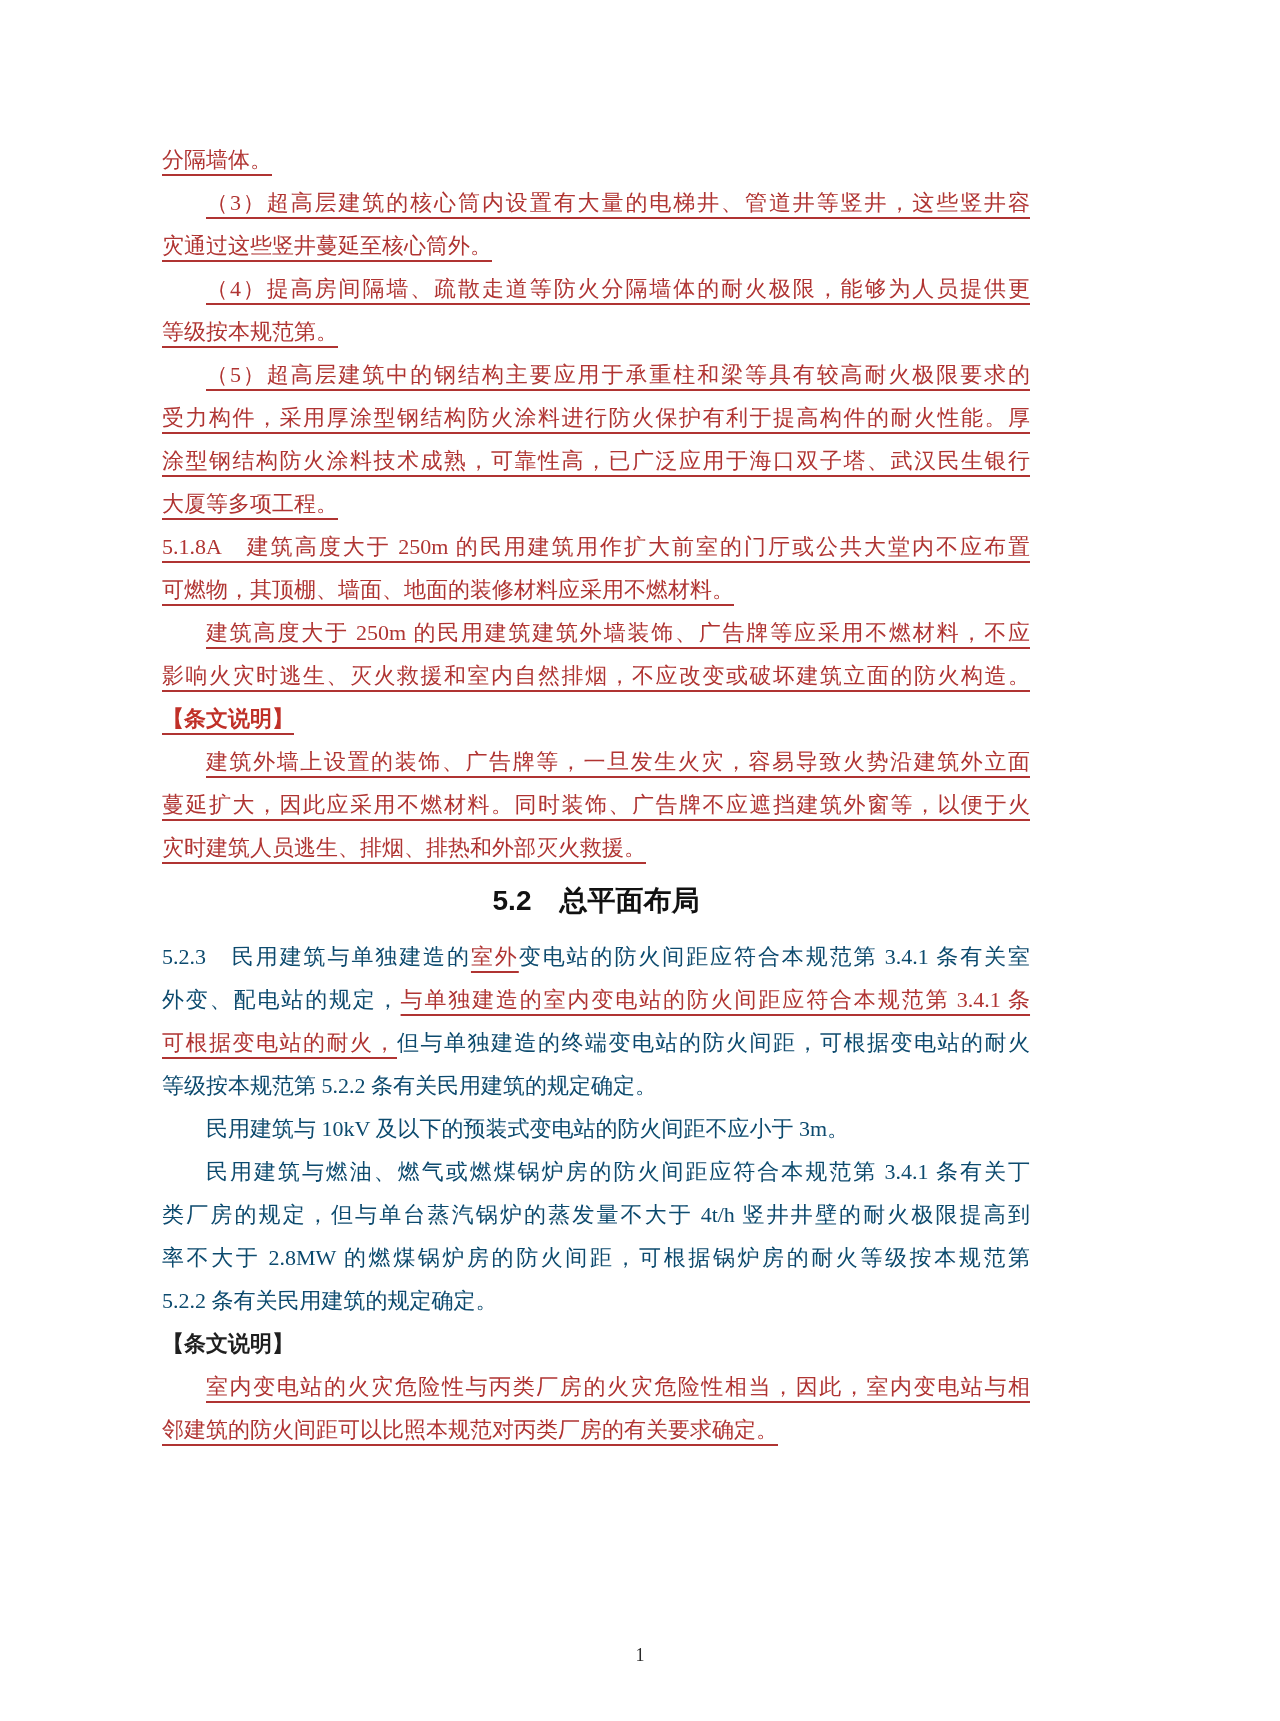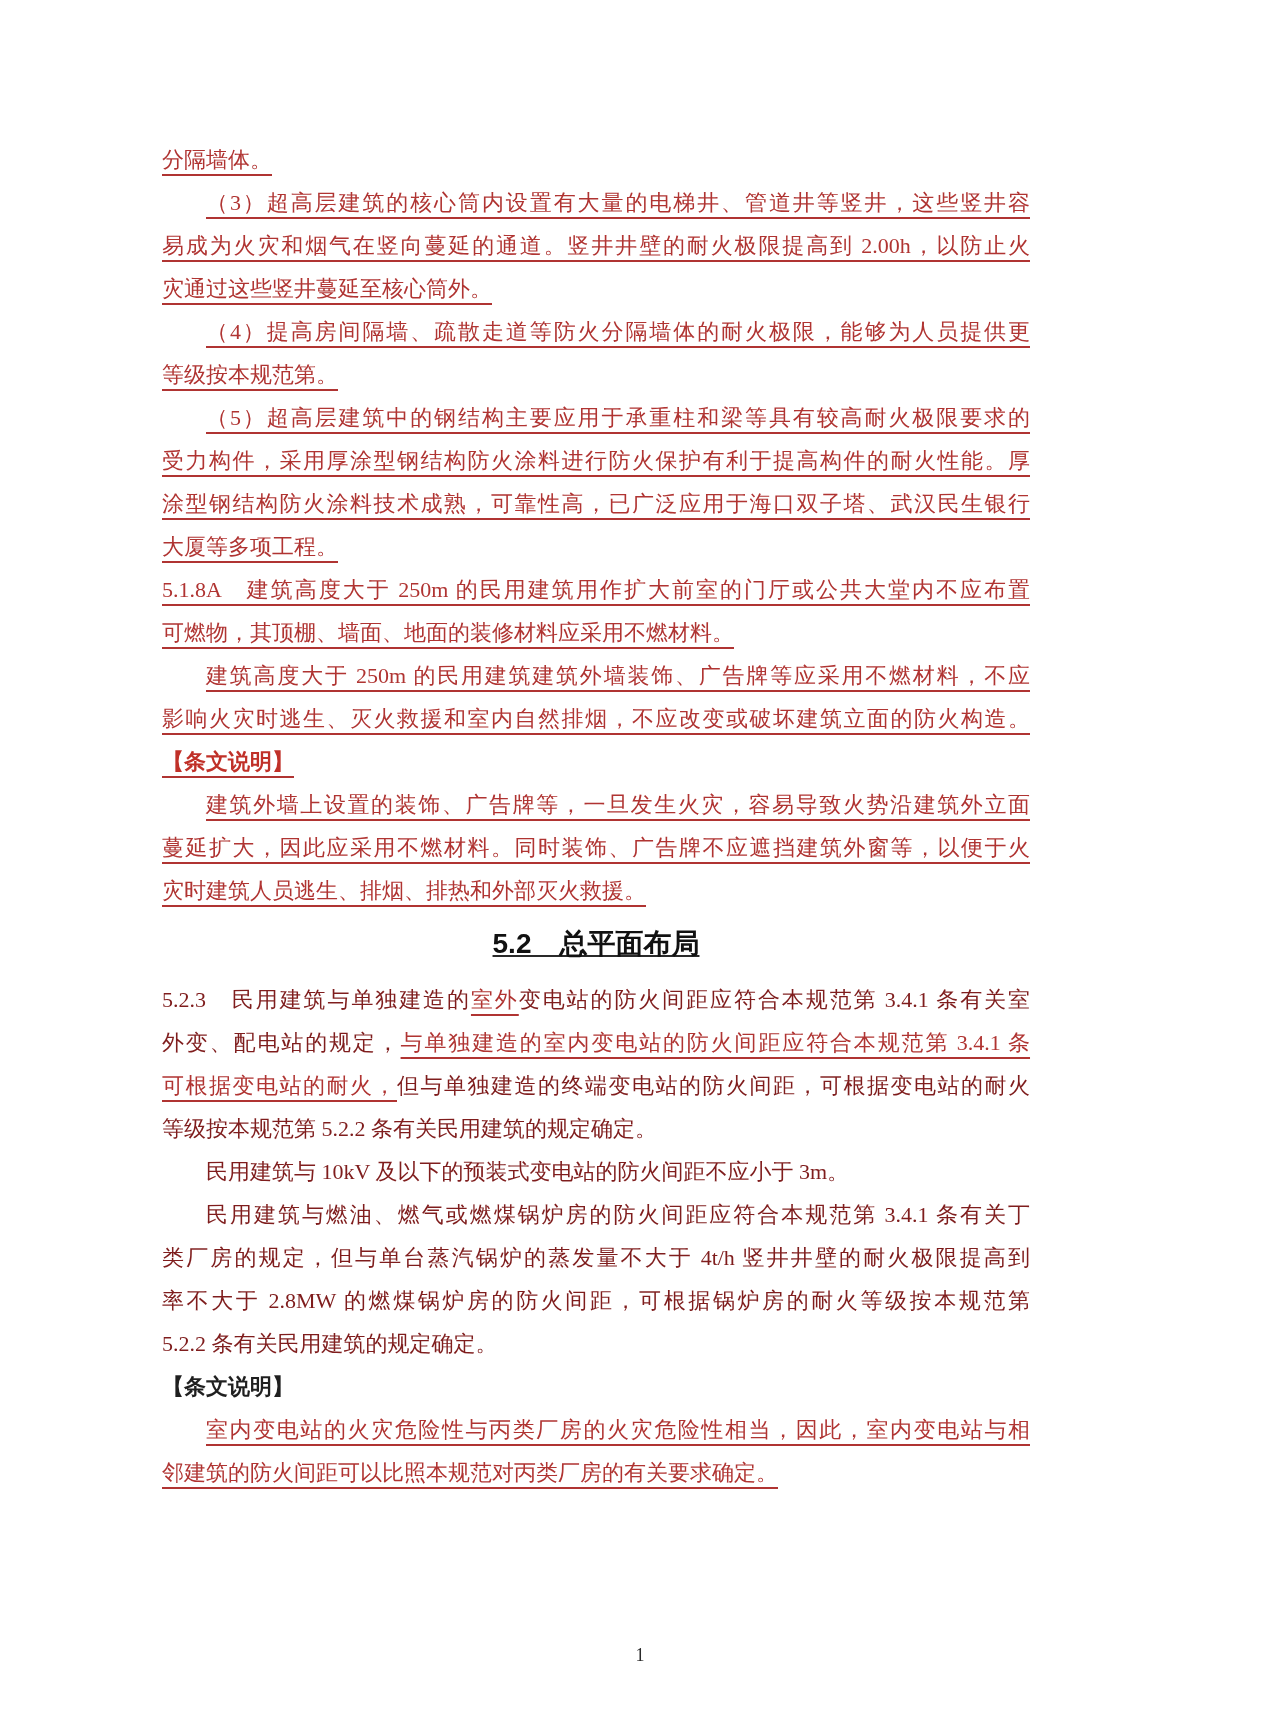--- a/index.html
+++ b/index.html
@@ -17,21 +17,21 @@
   }
   .line{
     font-size:22px;
     line-height:43px;
     color:#2a2a2a;
     text-align:justify;
     white-space:pre-wrap;
   }
   .line.fill{ text-align-last:justify; }
   .line.indent{ text-indent:44px; }
-  .seg-body{ color:#7f1d1d; }
+  .seg-body{ color:#0c4a6e; }
   .seg-ins{
     color:#b03432;
     text-decoration:underline;
     text-decoration-color:#b03432;
     text-decoration-thickness:2px;
     text-underline-offset:7px;
   }
   .seg-ins-hei{
     color:#c03028;
     font-family:"Liberation Sans","DejaVu Sans",sans-serif;
@@ -43,21 +43,20 @@
   }
   .seg-hei{
     color:#1f1f1f;
     font-family:"Liberation Sans","DejaVu Sans",sans-serif;
     font-weight:bold;
   }
   .line.heading{
     text-align:center;
     text-align-last:center;
     line-height:64px;
-    text-decoration:underline;
   }
   .line.heading .seg-hei{
     font-size:28px;
     color:#111111;
   }
   #page-number{
     position:absolute;
     left:0;top:1645px;
     width:1280px;
     text-align:center;
@@ -65,21 +64,20 @@
     color:#2a2a2a;
     font-family:"Liberation Serif","DejaVu Serif",serif;
   }
 </style>
 </head>
 <body>
 
 <div id="doc">
     <div class="line"><span class="seg-ins">分隔墙体。</span></div>
     <div class="line fill indent"><span class="seg-ins">（3）超高层建筑的核心筒内设置有大量的电梯井、管道井等竖井，这些竖井容</span></div>
-    <div class="line fill"><span class="seg-ins">易成为火灾和烟气在竖向蔓延的通道。竖井井壁的耐火极限提高到 2.00h，以防止火</span></div>
     <div class="line"><span class="seg-ins">灾通过这些竖井蔓延至核心筒外。</span></div>
     <div class="line fill indent"><span class="seg-ins">（4）提高房间隔墙、疏散走道等防火分隔墙体的耐火极限，能够为人员提供更</span></div>
     <div class="line"><span class="seg-ins">等级按本规范第。</span></div>
     <div class="line fill indent"><span class="seg-ins">（5）超高层建筑中的钢结构主要应用于承重柱和梁等具有较高耐火极限要求的</span></div>
     <div class="line fill"><span class="seg-ins">受力构件，采用厚涂型钢结构防火涂料进行防火保护有利于提高构件的耐火性能。厚</span></div>
     <div class="line fill"><span class="seg-ins">涂型钢结构防火涂料技术成熟，可靠性高，已广泛应用于海口双子塔、武汉民生银行</span></div>
     <div class="line"><span class="seg-ins">大厦等多项工程。</span></div>
     <div class="line fill"><span class="seg-ins">5.1.8A　建筑高度大于 250m 的民用建筑用作扩大前室的门厅或公共大堂内不应布置</span></div>
     <div class="line"><span class="seg-ins">可燃物，其顶棚、墙面、地面的装修材料应采用不燃材料。</span></div>
     <div class="line fill indent"><span class="seg-ins">建筑高度大于 250m 的民用建筑建筑外墙装饰、广告牌等应采用不燃材料，不应</span></div>

